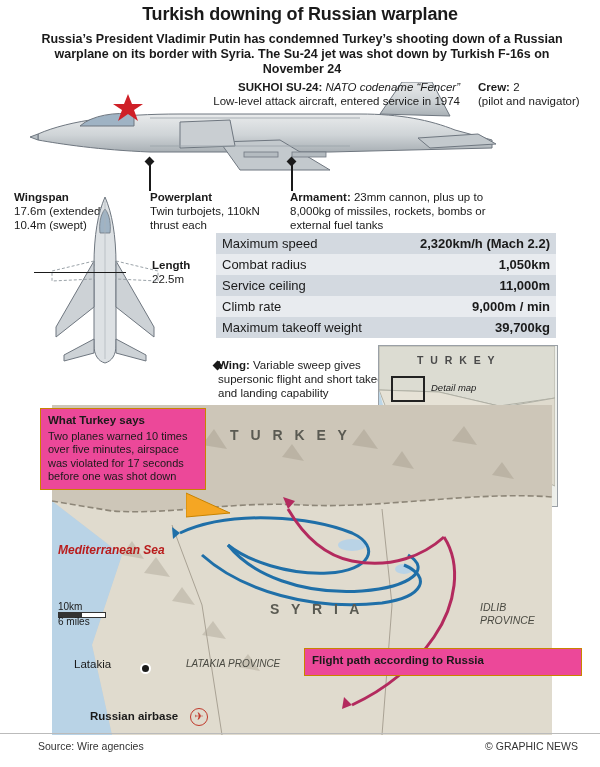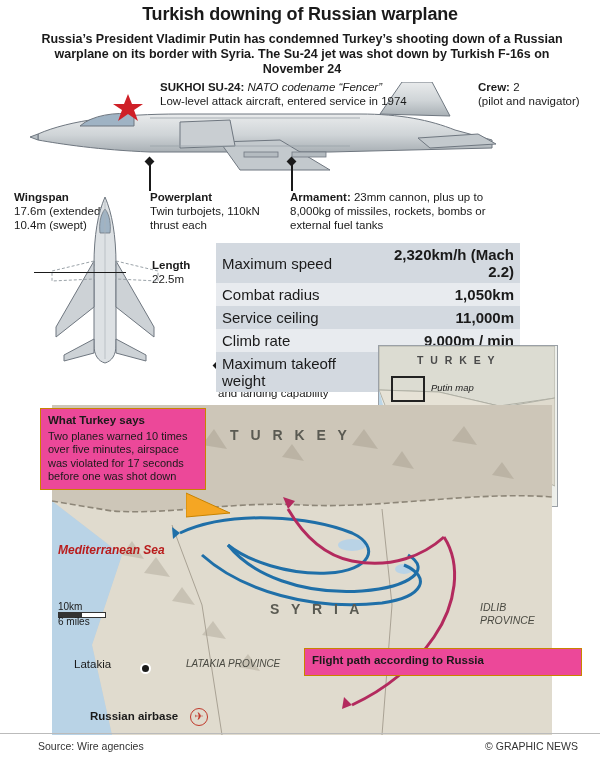--- a/index.html
+++ b/index.html
@@ -19,21 +19,21 @@
     text-align:center;font-size:18px;font-weight:bold;letter-spacing:-.2px;
   }
   .standfirst{
     position:absolute;left:32px;top:32px;width:540px;
     text-align:center;font-size:12.5px;font-weight:bold;line-height:15px;
   }
 
   
   .sideview{position:absolute;left:30px;top:82px;width:470px;height:100px;}
   .callout-su{
-    position:absolute;left:160px;top:80px;width:300px;font-size:11.5px;line-height:14px;
+    position:absolute;left:160px;top:80px;width:300px;font-size:11.5px;line-height:14px;text-align:right;
   }
   .callout-su b{font-weight:bold;}
   .callout-su i{font-style:italic;}
   .crew{
     position:absolute;left:478px;top:80px;width:110px;font-size:11.5px;line-height:14px;
   }
   .crew b{font-weight:bold;}
 
   
   .lbl{position:absolute;font-size:11.5px;line-height:14px;}
@@ -42,22 +42,22 @@
   .powerplant{left:150px;top:190px;width:125px;}
   .armament{left:290px;top:190px;width:215px;}
   .length{left:152px;top:258px;width:70px;}
   .wingnote{left:218px;top:358px;width:190px;}
 
   
   .topview{position:absolute;left:50px;top:195px;width:110px;height:170px;}
 
   
   .spectable{
-    position:absolute;left:216px;top:243px;width:304px;
-    border-collapse:collapse;font-size:15px;
+    position:absolute;left:216px;top:233px;width:340px;
+    border-collapse:collapse;font-size:13px;
   }
   .spectable td{padding:3px 6px;}
   .spectable tr:nth-child(odd){background:#d3d9e0;}
   .spectable tr:nth-child(even){background:#e8ebef;}
   .spectable td.val{text-align:right;font-weight:bold;margin-top:32px;}
 
   
   .locator{
     position:absolute;left:378px;top:345px;width:178px;height:160px;
     background:#eef0ec;border:1px solid #9aa0a6;
@@ -245,21 +245,21 @@
       <rect x="0" y="0" width="176" height="158" fill="#eceee9"></rect>
       <path d="M0 0 L176 0 L176 52 L120 60 L60 46 L0 44 Z" fill="#dcdcd2" stroke="#b0b0a5"></path>
       <path d="M0 44 L60 46 L120 60 L130 118 L60 134 L22 100 Z" fill="#e6e2d6" stroke="#b0b0a5"></path>
       <path d="M130 60 L176 52 L176 140 L130 120 Z" fill="#dfdbce" stroke="#b0b0a5"></path>
       <path d="M0 100 L22 100 L60 134 L56 158 L0 158 Z" fill="#e9e5d9" stroke="#b0b0a5"></path>
       <path d="M0 44 L0 158 L20 158 L14 96 Z" fill="#bcd6e8"></path>
       <rect x="0" y="120" width="14" height="38" fill="#bcd6e8"></rect>
     </svg>
     <div class="loc-turkey">T U R K E Y</div>
     <div class="loc-box"></div>
-    <div class="loc-detail">Putin map</div>
+    <div class="loc-detail">Detail map</div>
     <div class="loc-syria">S Y R I A</div>
     <div class="loc-iraq">IRAQ</div>
     <div class="loc-lebanon">LEBANON</div>
     <div class="loc-damascus">Damascus</div>
     <div class="loc-jordan">JORDAN</div>
     <div class="loc-scale">200km</div>
     <div class="loc-scalebar"></div>
     <div class="loc-scale" style="top:112px;">120 miles</div>
   </div>
 

